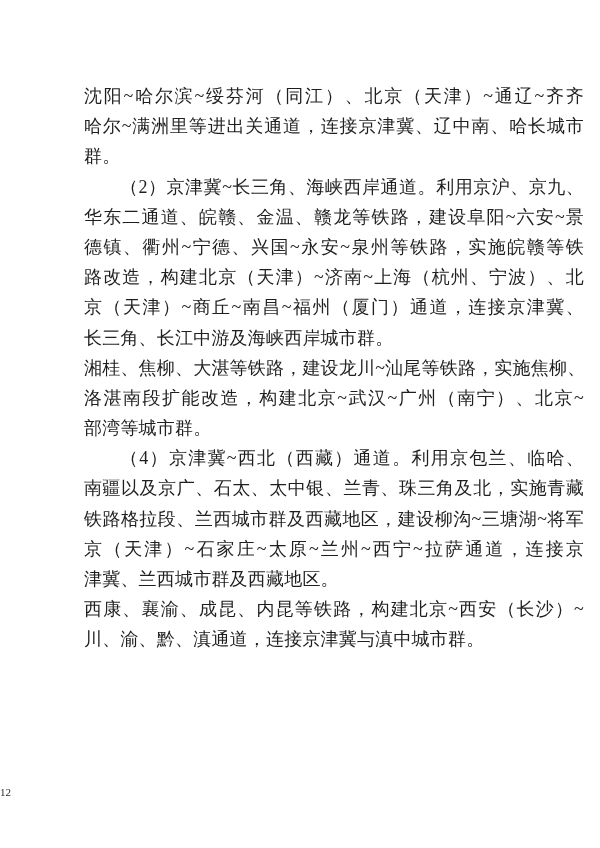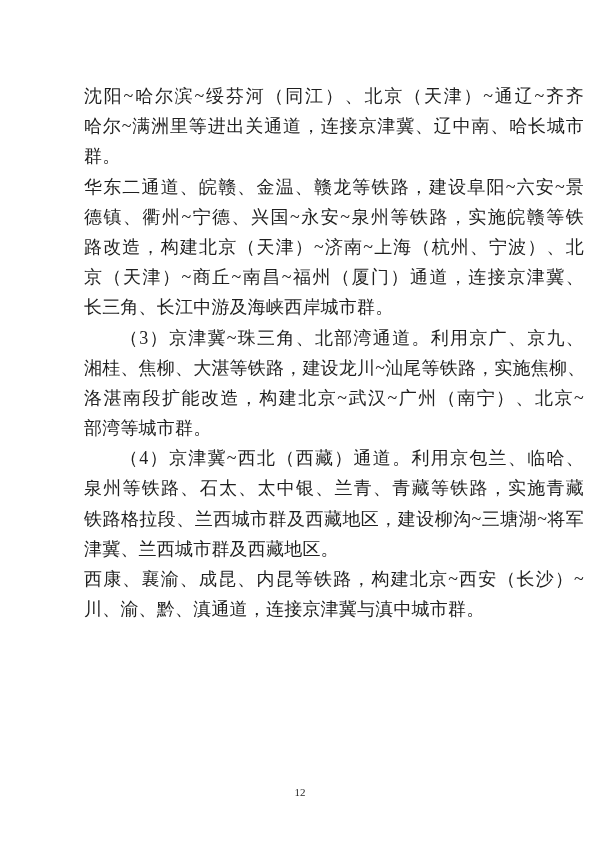--- a/index.html
+++ b/index.html
@@ -37,50 +37,51 @@
     text-align-last: left;
   }
   .line.indent {
     text-indent: 2em;
   }
   .pagenum {
     position: absolute;
     top: 785px;
     left: 0;
     width: 600px;
-    text-align: center;
+    text-align: left;
     font-size: 11px;
     line-height: 14px;
     color: #2a2a2a;
   }
 </style>
 </head>
 <body>
 
 <div class="page">
   <div class="content">
 
     <div class="line">沈阳~哈尔滨~绥芬河（同江）、北京（天津）~通辽~齐齐</div>
     <div class="line">哈尔~满洲里等进出关通道，连接京津冀、辽中南、哈长城市</div>
     <div class="line last">群。</div>
 
+    <div class="line indent">（2）京津冀~长三角、海峡西岸通道。利用京沪、京九、</div>
     <div class="line">华东二通道、皖赣、金温、赣龙等铁路，建设阜阳~六安~景</div>
     <div class="line">德镇、衢州~宁德、兴国~永安~泉州等铁路，实施皖赣等铁</div>
     <div class="line">路改造，构建北京（天津）~济南~上海（杭州、宁波）、北</div>
     <div class="line">京（天津）~商丘~南昌~福州（厦门）通道，连接京津冀、</div>
     <div class="line last">长三角、长江中游及海峡西岸城市群。</div>
 
-    <div class="line indent">（3）京津冀~珠三角、北部湾通道。利用京广、京九、</div>
     <div class="line">湘桂、焦柳、大湛等铁路，建设龙川~汕尾等铁路，实施焦柳、</div>
     <div class="line">洛湛南段扩能改造，构建北京~武汉~广州（南宁）、北京~</div>
     <div class="line last">部湾等城市群。</div>
 
     <div class="line indent">（4）京津冀~西北（西藏）通道。利用京包兰、临哈、</div>
-    <div class="line">泉州等铁路、石太、太中银、兰青、青藏等铁路，实施青藏</div>
+    <div class="line">南疆以及京广、石太、太中银、兰青、珠三角及北，实施青藏</div>
     <div class="line">铁路格拉段、兰西城市群及西藏地区，建设柳沟~三塘湖~将军</div>
+    <div class="line">京（天津）~石家庄~太原~兰州~西宁~拉萨通道，连接京</div>
     <div class="line last">津冀、兰西城市群及西藏地区。</div>
 
     <div class="line">西康、襄渝、成昆、内昆等铁路，构建北京~西安（长沙）~</div>
     <div class="line last">川、渝、黔、滇通道，连接京津冀与滇中城市群。</div>
 
   </div>
 
   <div class="pagenum">12</div>
 </div>
 

